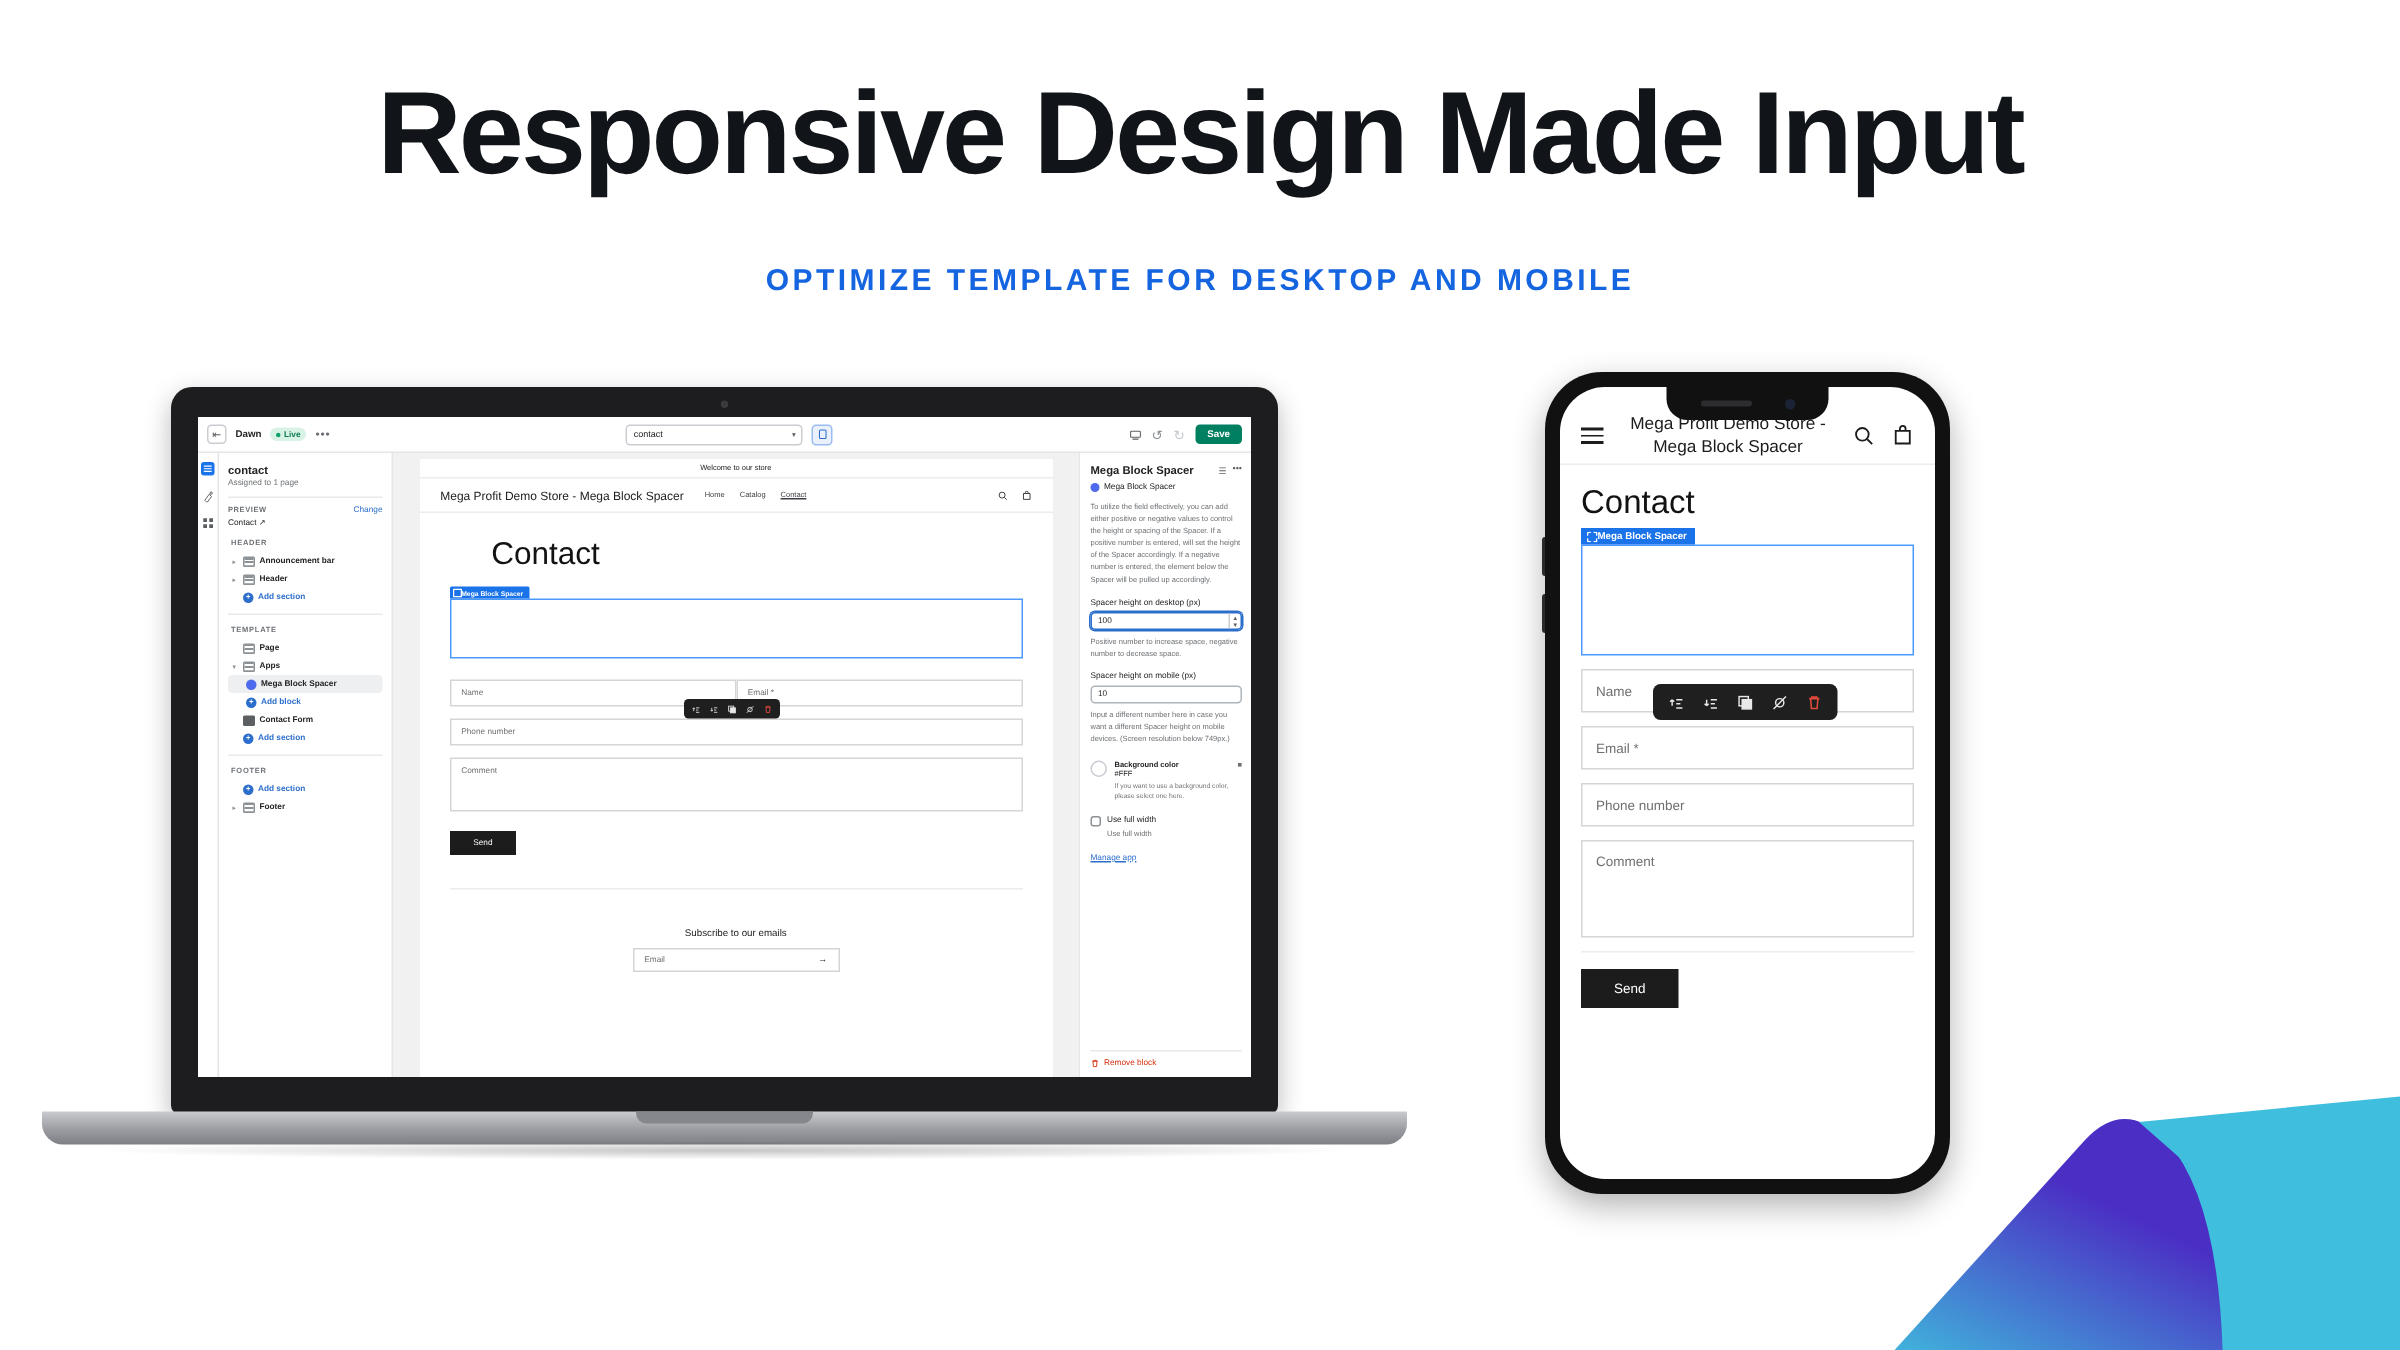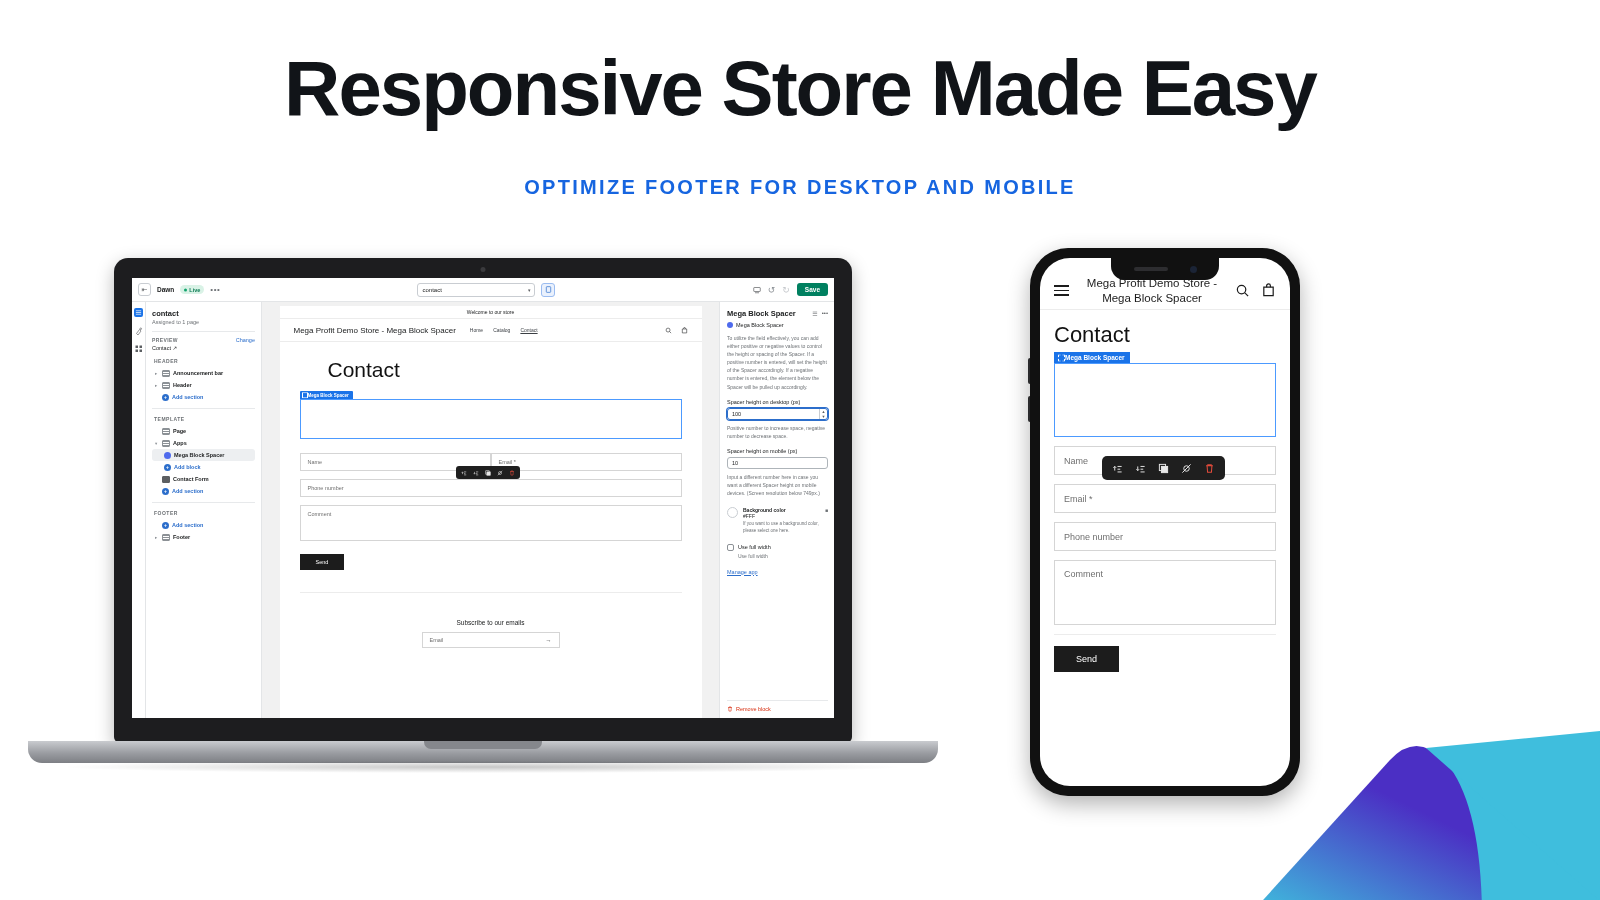--- a/index.html
+++ b/index.html
@@ -235,22 +235,22 @@
   .m-fltbar { position:absolute; top:10px; left:48px; background:#1f1f1f; border-radius:5px;
               height:24px; display:flex; align-items:center; gap:12px; padding:0 10px; z-index:9; }
   .m-fltbar .fi { font-size:11px; color:#e8e8e8; display:flex; align-items:center; }
   .m-fltbar .fi.del { color:#e24b3b; }
 </style>
 </head>
 <body>
 
 <div class="stage">
 
-  <div class="hero-title">Responsive Store Made Easy</div>
-  <div class="hero-sub">OPTIMIZE FOOTER FOR DESKTOP AND MOBILE</div>
+  <div class="hero-title">Responsive Design Made Input</div>
+  <div class="hero-sub">OPTIMIZE TEMPLATE FOR DESKTOP AND MOBILE</div>
 
   <svg class="deco" viewBox="0 0 380 300">
     <defs>
       <linearGradient id="gA" x1="0" y1="1" x2="1" y2="0">
         <stop offset="0%" stop-color="#3fbedd"></stop>
           <stop offset="55%" stop-color="#4b2fc4"></stop>
           <stop offset="100%" stop-color="#4b2fc4"></stop>
       </linearGradient>
     </defs>
     <path d="M24 300 L160 150 Q186 122 214 150 L360 300 Z" fill="url(#gA)"></path>

